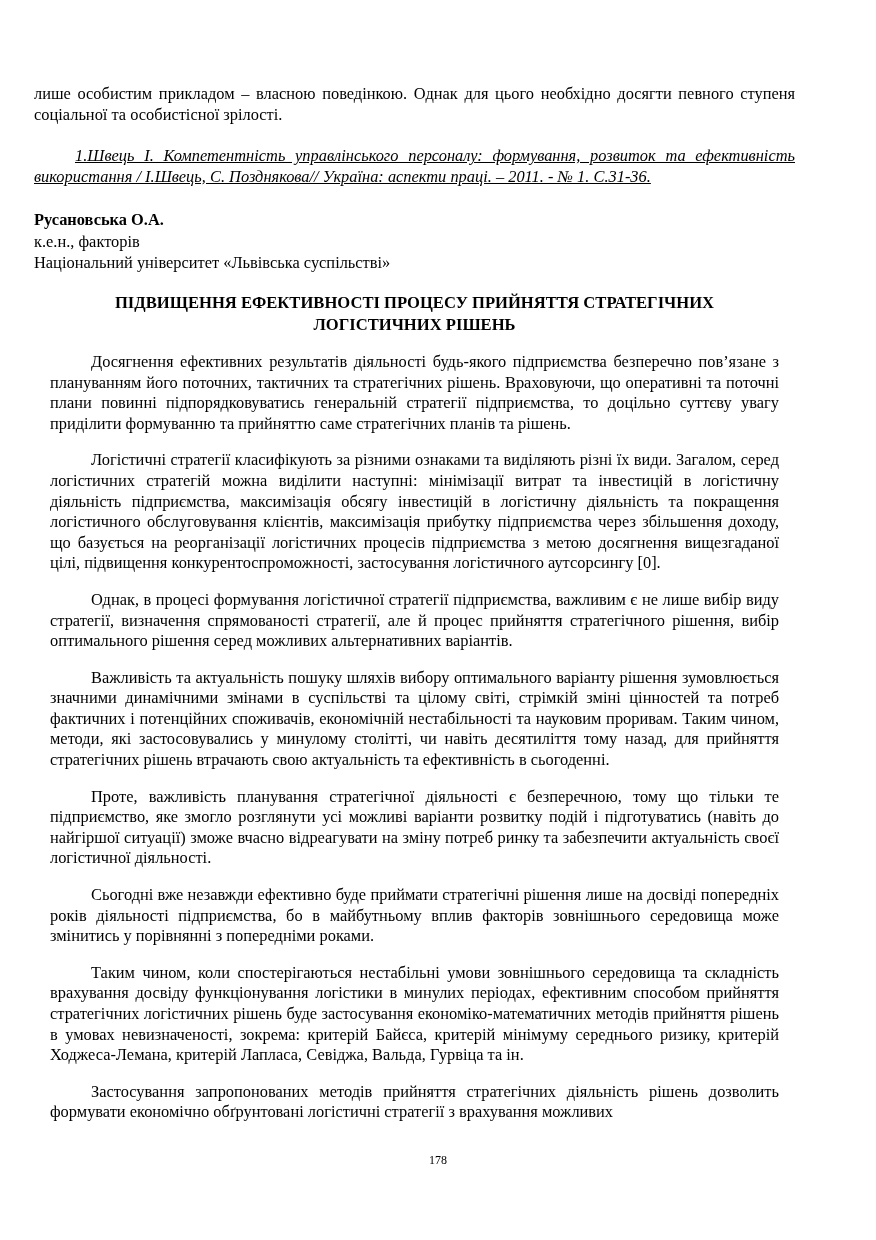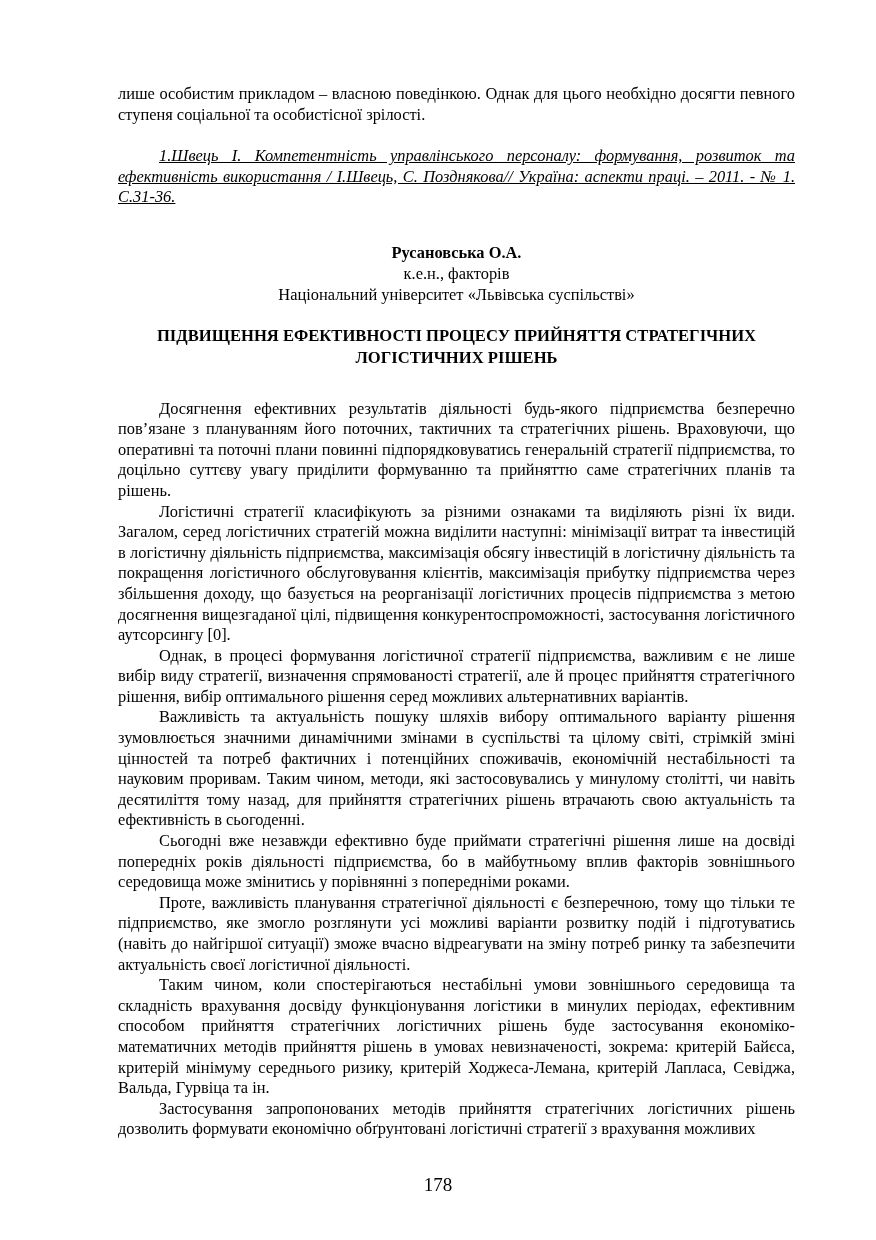--- a/index.html
+++ b/index.html
@@ -6,65 +6,65 @@
     margin: 0;
     padding: 0;
     background: #ffffff;
   }
   .sheet {
     position: relative;
     width: 876px;
     height: 1240px;
     box-sizing: border-box;
     background: #ffffff;
-    padding: 84px 81px 0 118px;
+    padding: 84px 81px 0 34px;
     font-family: "Liberation Serif", serif;
     font-size: 16.4px;
     line-height: 20.6px;
     color: #000000;
   }
   .sheet p {
     margin: 0;
     text-align: justify;
     text-indent: 41px;
   }
   .no-indent {
     text-indent: 0 !important;
   }
   .reference {
     font-style: italic;
     margin-top: 21px !important;
     text-decoration: underline;
   }
   .author-block {
-    margin-top: 34px;
-    text-align: center;
+    margin-top: 22px;
+    text-align: left;
     line-height: 21.2px;
   }
   .author-name {
     font-weight: bold;
   }
   .article-title {
     font-size: 16.6px;
     font-weight: bold;
     text-align: center;
     line-height: 22px;
-    margin: 19px auto 30px auto;
+    margin: 19px auto 4px auto;
     max-width: 680px;
   }
   .article-body p {
-    margin: 0;
+    margin: 16px;
   }
   .page-number {
     position: absolute;
-    bottom: 44px;
+    bottom: 69px;
     left: 0;
     width: 100%;
     text-align: center;
-    font-size: 19px;
+    font-size: 12px;
   }
 </style>
 </head>
 <body>
 
 <div class="sheet">
 
   <p class="no-indent">лише особистим прикладом – власною поведінкою. Однак для цього необхідно досягти певного ступеня соціальної та особистісної зрілості.</p>
 
   <p class="reference">1.Швець І. Компетентність управлінського персоналу: формування, розвиток та ефективність використання / І.Швець, С. Позднякова// Україна: аспекти праці. – 2011. - № 1. С.31-36.</p>
@@ -75,21 +75,21 @@
     <div>Національний університет «Львівська суспільстві»</div>
   </div>
 
   <h1 class="article-title">ПІДВИЩЕННЯ ЕФЕКТИВНОСТІ ПРОЦЕСУ ПРИЙНЯТТЯ СТРАТЕГІЧНИХ ЛОГІСТИЧНИХ РІШЕНЬ</h1>
 
   <div class="article-body">
     <p>Досягнення ефективних результатів діяльності будь-якого підприємства безперечно пов’язане з плануванням його поточних, тактичних та стратегічних рішень. Враховуючи, що оперативні та поточні плани повинні підпорядковуватись генеральній стратегії підприємства, то доцільно суттєву увагу приділити формуванню та прийняттю саме стратегічних планів та рішень.</p>
     <p>Логістичні стратегії класифікують за різними ознаками та виділяють різні їх види. Загалом, серед логістичних стратегій можна виділити наступні: мінімізації витрат та інвестицій в логістичну діяльність підприємства, максимізація обсягу інвестицій в логістичну діяльність та покращення логістичного обслуговування клієнтів, максимізація прибутку підприємства через збільшення доходу, що базується на реорганізації логістичних процесів підприємства з метою досягнення вищезгаданої цілі, підвищення конкурентоспроможності, застосування логістичного аутсорсингу [0].</p>
     <p>Однак, в процесі формування логістичної стратегії підприємства, важливим є не лише вибір виду стратегії, визначення спрямованості стратегії, але й процес прийняття стратегічного рішення, вибір оптимального рішення серед можливих альтернативних варіантів.</p>
     <p>Важливість та актуальність пошуку шляхів вибору оптимального варіанту рішення зумовлюється значними динамічними змінами в суспільстві та цілому світі, стрімкій зміні цінностей та потреб фактичних і потенційних споживачів, економічній нестабільності та науковим проривам. Таким чином, методи, які застосовувались у минулому столітті, чи навіть десятиліття тому назад, для прийняття стратегічних рішень втрачають свою актуальність та ефективність в сьогоденні.</p>
+    <p>Проте, важливість планування стратегічної діяльності є безперечною, тому що тільки те підприємство, яке змогло розглянути усі можливі варіанти розвитку подій і підготуватись (навіть до найгіршої ситуації) зможе вчасно відреагувати на зміну потреб ринку та забезпечити актуальність своєї логістичної діяльності.</p>
     <p>Сьогодні вже незавжди ефективно буде приймати стратегічні рішення лише на досвіді попередніх років діяльності підприємства, бо в майбутньому вплив факторів зовнішнього середовища може змінитись у порівнянні з попередніми роками.</p>
-    <p>Проте, важливість планування стратегічної діяльності є безперечною, тому що тільки те підприємство, яке змогло розглянути усі можливі варіанти розвитку подій і підготуватись (навіть до найгіршої ситуації) зможе вчасно відреагувати на зміну потреб ринку та забезпечити актуальність своєї логістичної діяльності.</p>
     <p>Таким чином, коли спостерігаються нестабільні умови зовнішнього середовища та складність врахування досвіду функціонування логістики в минулих періодах, ефективним способом прийняття стратегічних логістичних рішень буде застосування економіко-математичних методів прийняття рішень в умовах невизначеності, зокрема:  критерій Байєса, критерій мінімуму середнього ризику, критерій Ходжеса-Лемана, критерій Лапласа, Севіджа, Вальда, Гурвіца та ін.</p>
-    <p>Застосування запропонованих методів прийняття стратегічних логістичних рішень дозволить формувати економічно обґрунтовані логістичні стратегії з врахування можливих</p>
+    <p>Застосування запропонованих методів прийняття стратегічних діяльність рішень дозволить формувати економічно обґрунтовані логістичні стратегії з врахування можливих</p>
   </div>
 
   <div class="page-number">178</div>
 
 </div>
 
 </body></html>

